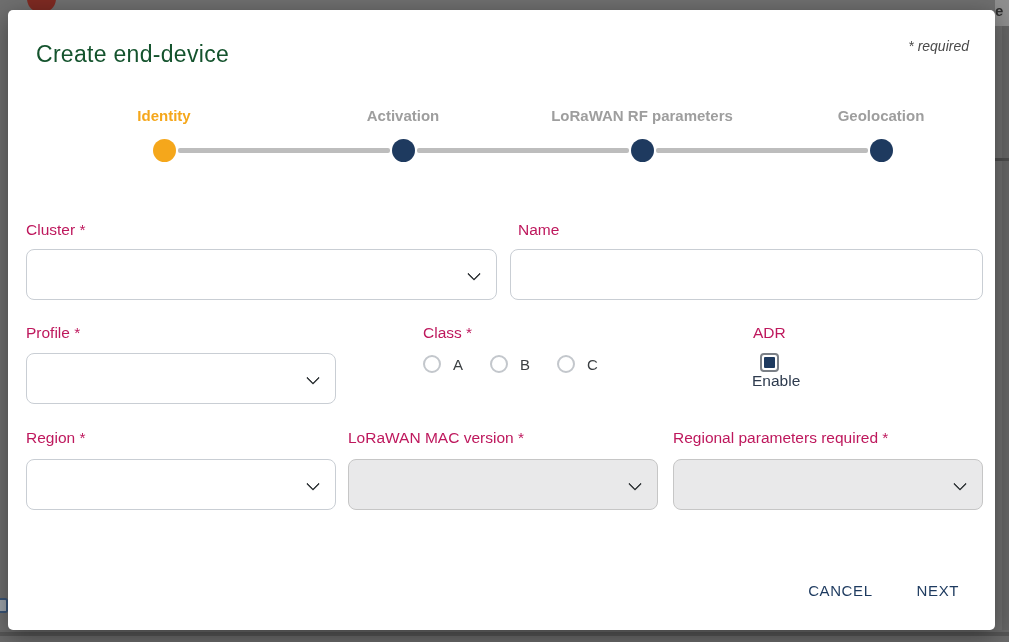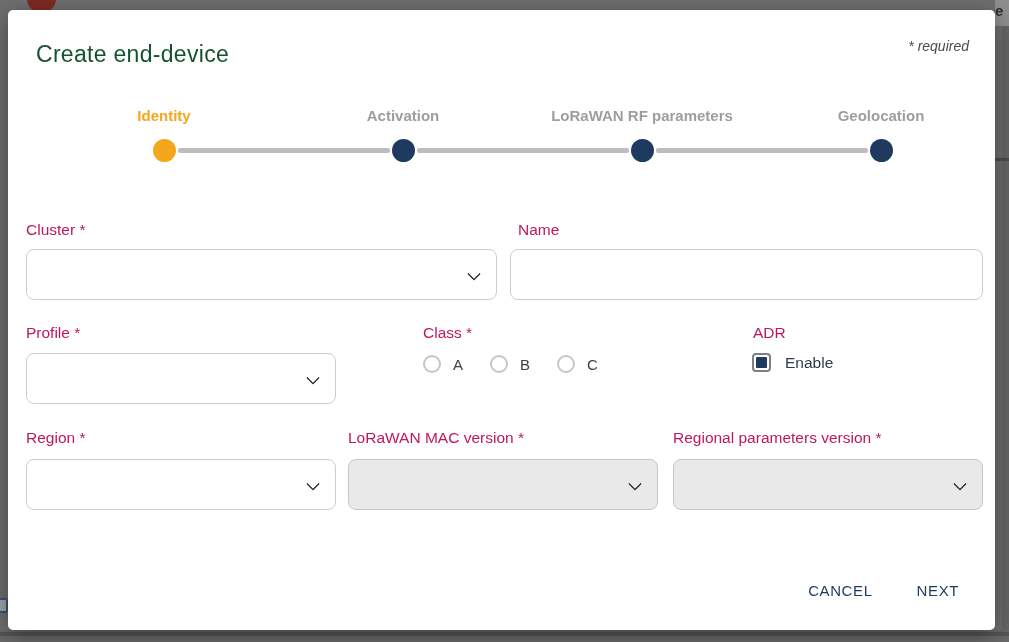--- a/index.html
+++ b/index.html
@@ -96,21 +96,21 @@
   .lbl-class   { left:415px; top:314px;text-align:center; }
   .radio-group { position:absolute; left:415px; top:345px; height:20px; }
   .radio-item { position:absolute; top:0; display:flex; align-items:center; cursor:pointer; }
   .ri-0 { left:0; }  .ri-1 { left:67px; }  .ri-2 { left:134px; }
   .radio-circle {
     width:18px; height:18px; border-radius:50%; background:#fff;
     border:2px solid #C3C7CC; margin-right:12px; flex:0 0 auto;
   }
   .radio-text { font-size:15px; color:#3C4043; }
   .lbl-adr   { left:745px; top:314px;text-align:center; }
-  .checkbox-row { position:absolute; left:744px; top:343px; display:flex; align-items:center; cursor:pointer; }
+  .checkbox-row { position:absolute; left:744px; top:343px; display:flex; align-items:center; cursor:pointer;flex-direction:column; }
   .checkbox-box {
     width:19px; height:19px; border:2px solid #7B8087; border-radius:4px;
     background:#fff; display:flex; align-items:center; justify-content:center;
     margin-right:14px; flex:0 0 auto;
   }
   .checkbox-inner { width:11px; height:11px; background:#1E3A5F; border-radius:1px; }
   .checkbox-text { font-size:15.5px; color:#2E3B4E; }
 
   
   .lbl-region   { left:18px;  top:419px; }
@@ -210,21 +210,21 @@
     <span class="sel-value"></span>
     <span class="chevron"></span>
   </div>
 
   <div class="field-label lbl-mac">LoRaWAN MAC version *</div>
   <div class="select disabled sel-mac">
     <span class="sel-value"></span>
     <span class="chevron"></span>
   </div>
 
-  <div class="field-label lbl-regional">Regional parameters version *</div>
+  <div class="field-label lbl-regional">Regional parameters required *</div>
   <div class="select disabled sel-regional">
     <span class="sel-value"></span>
     <span class="chevron"></span>
   </div>
 
   <div class="actions">
     <button class="text-button">CANCEL</button>
     <button class="text-button">NEXT</button>
   </div>
 

